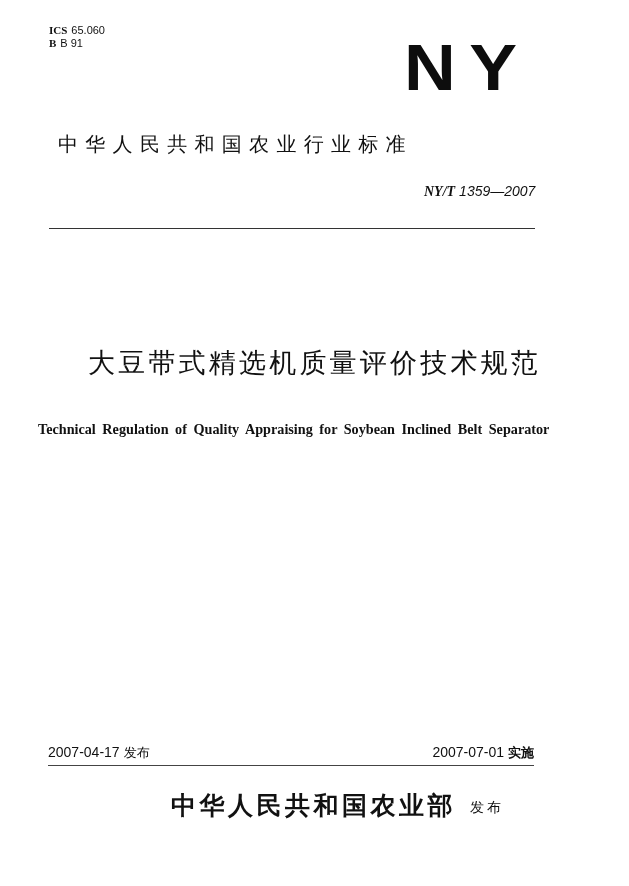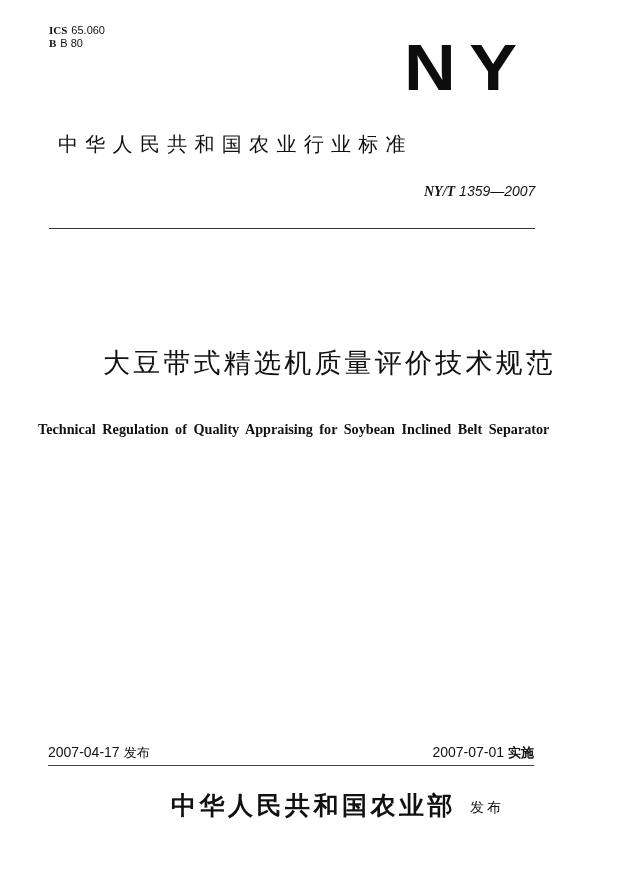--- a/index.html
+++ b/index.html
@@ -59,21 +59,21 @@
     }
     .std-code .num {
       font-family: "Liberation Sans", sans-serif;
     }
     .rule-top {
       left: 49px; top: 228px;
       width: 486px; height: 1px;
       background: #333333;
     }
     .title-cn {
-      left: 103px; top: 346px;
+      left: 88px; top: 346px;
       font-family: "DejaVu Sans", sans-serif;
       font-size: 27px;
       line-height: 34px;
       letter-spacing: 3.2px;
     }
     .title-en {
       left: 38px; top: 420px;
       font-family: "Liberation Serif", serif;
       font-weight: bold;
       font-size: 14.2px;
@@ -120,21 +120,21 @@
     }
   </style>
 </head>
 <body>
 
 <div class="abs ics-block">
   <div>
     <span class="lbl">ICS</span><span>65.060</span>
   </div>
   <div>
-    <span class="lbl">B</span><span>B 80</span>
+    <span class="lbl">B</span><span>B 91</span>
   </div>
 </div>
 
 <div class="abs ny-logo">NY</div>
 
 <div class="abs std-heading">中华人民共和国农业行业标准</div>
 
 <div class="abs std-code">
   <span class="pre">NY/T</span><span class="num">1359—2007</span>
 </div>

